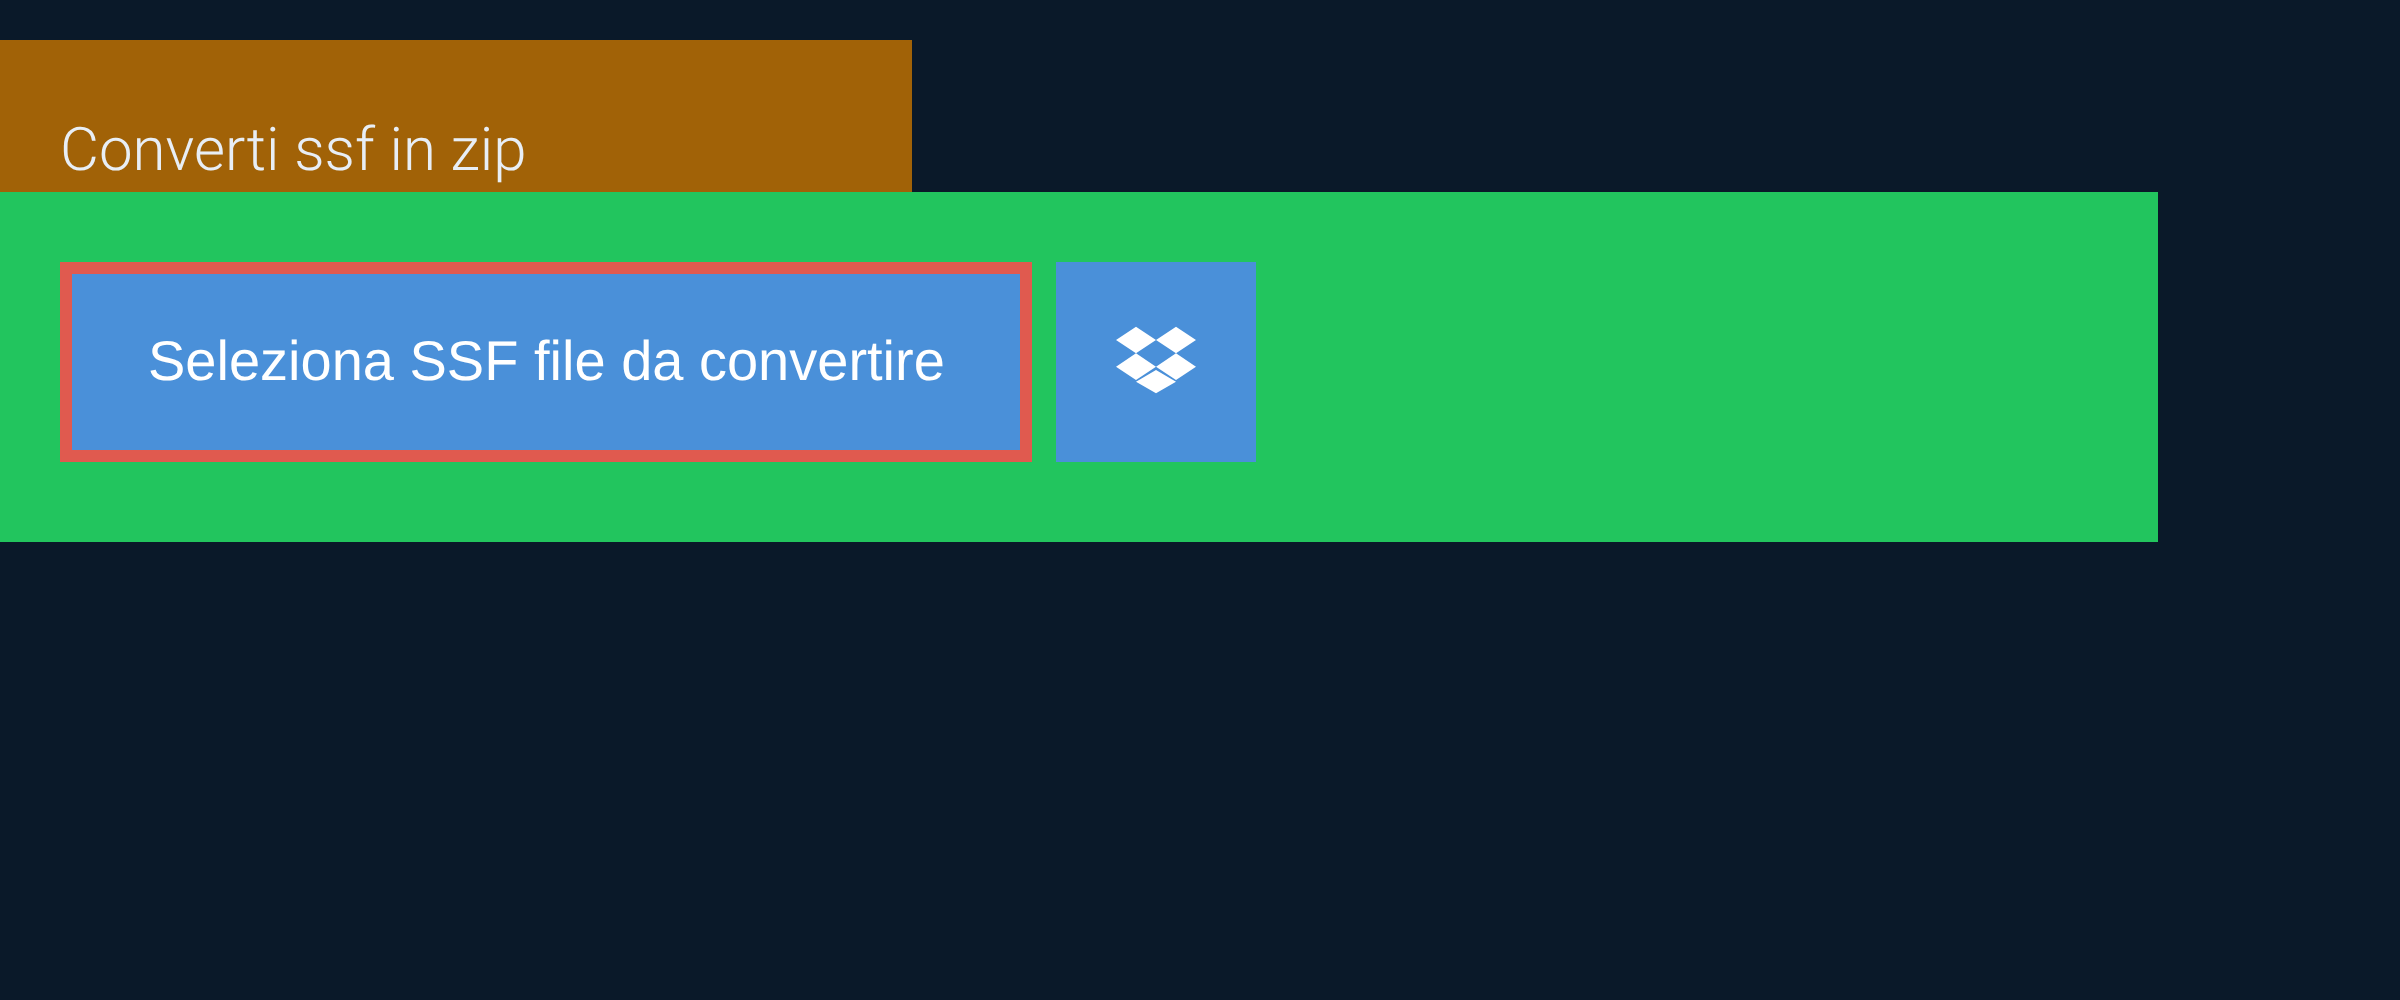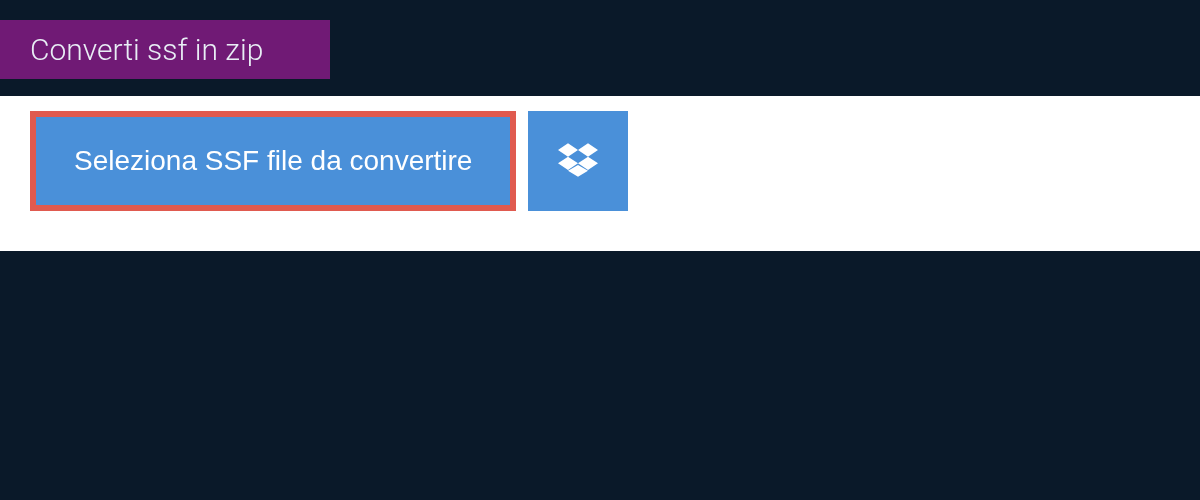--- a/index.html
+++ b/index.html
@@ -13,35 +13,35 @@
       background: #0a1929;
       font-family: -apple-system, BlinkMacSystemFont, "Segoe UI", Roboto, Helvetica, Arial, sans-serif;
       overflow: hidden;
     }
     .tab-container {
       position: absolute;
       top: 20px;
       left: 0;
     }
     .tab {
-      background: #701a75;
+      background: #a16207;
       color: #e8eef5;
       font-size: 30px;
       font-weight: 300;
-      padding: 12px 30px;
+      padding: 38px 30px;
       display: inline-block;
-      width: 330px;
+      width: 456px;
     }
     .panel {
       position: absolute;
       top: 96px;
       left: 0;
-      width: 1200px;
-      background: #ffffff;
-      padding: 15px 30px 40px 30px;
+      width: 1079px;
+      background: #22c55e;
+      padding: 35px 30px 40px 30px;
     }
     .button-row {
       display: flex;
       gap: 12px;
       align-items: stretch;
     }
     .select-button {
       background: #4a90d9;
       border: 6px solid #e05a4f;
       color: #ffffff;

